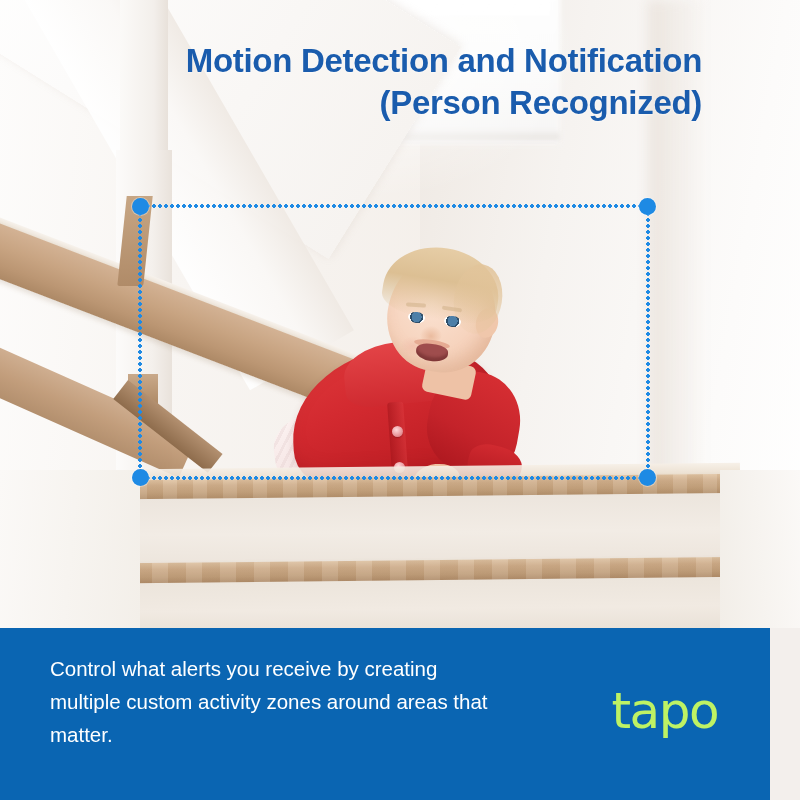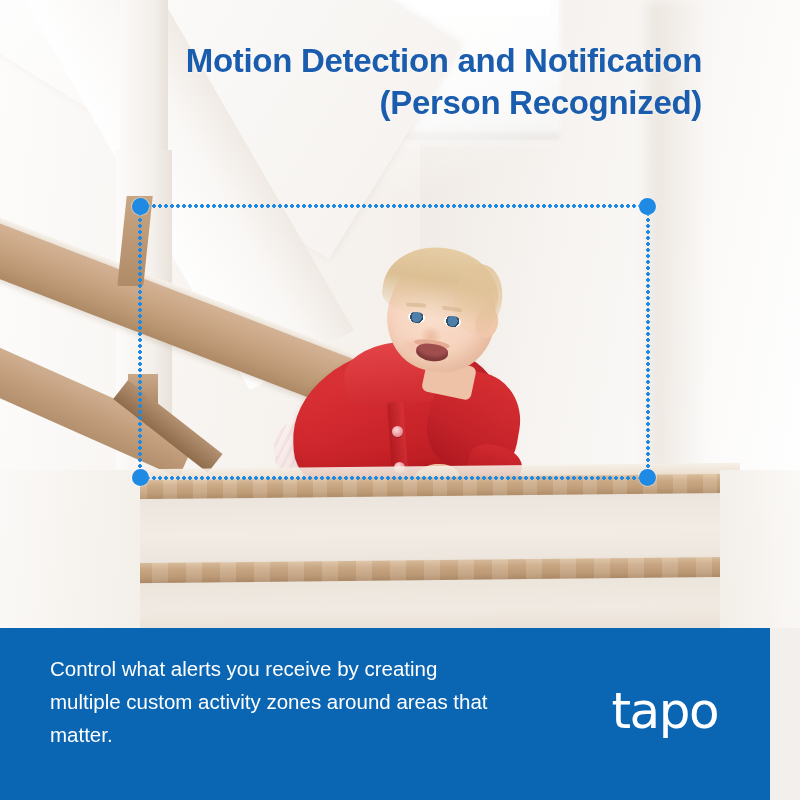--- a/index.html
+++ b/index.html
@@ -366,21 +366,21 @@
   }
   .footer-text{
     position:absolute; left:50px; top:24px; width:540px;
     color:#ffffff;
     font-size:20.5px;
     line-height:1.62;
     white-space:pre-line;
   }
   .logo{
     position:absolute; right:52px; top:58px;
-    color:#ffffff;
+    color:#bef264;
     font-size:50px;
     font-weight:500;
     letter-spacing:-1.5px;
     line-height:1;
     font-family:"DejaVu Sans","Liberation Sans",sans-serif;
   }
 </style>
 </head>
 <body>
 

